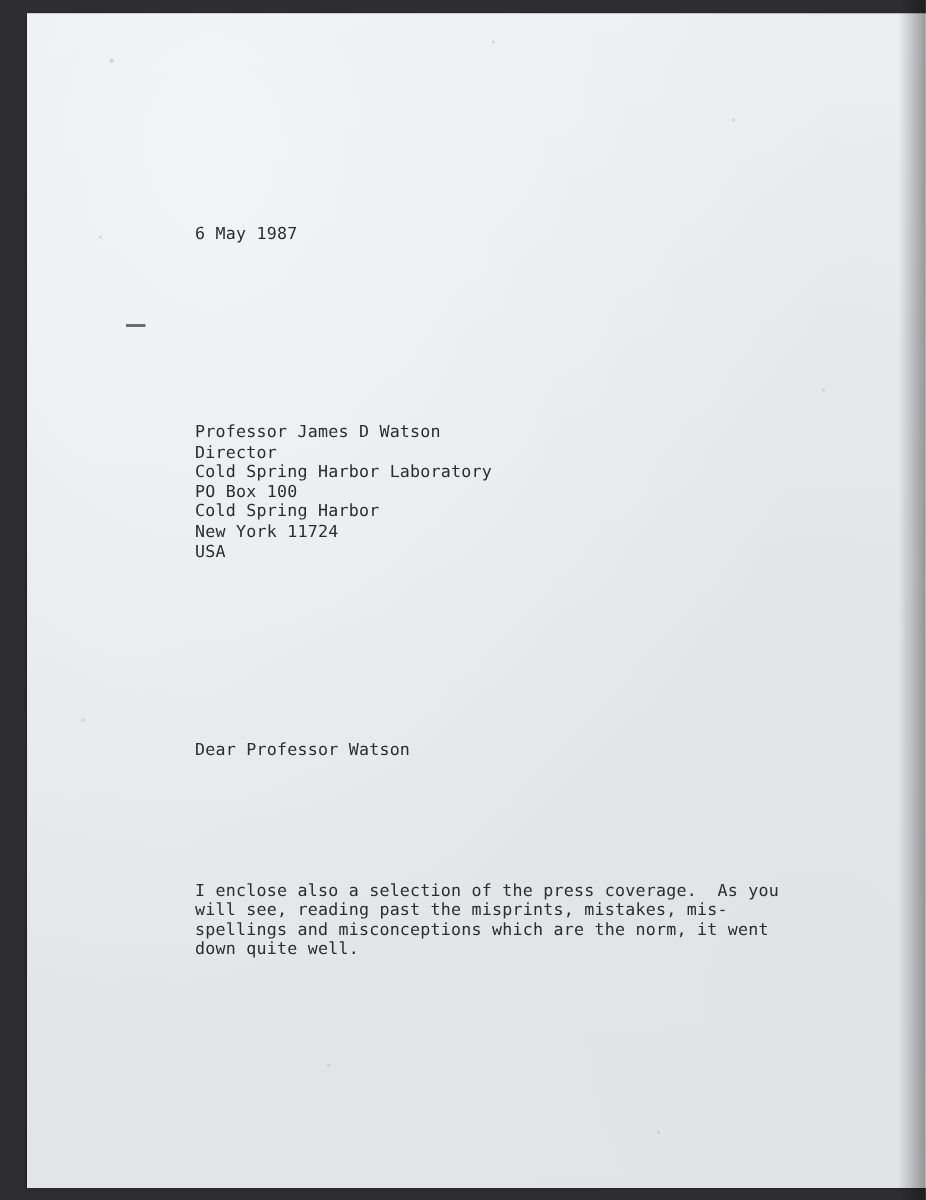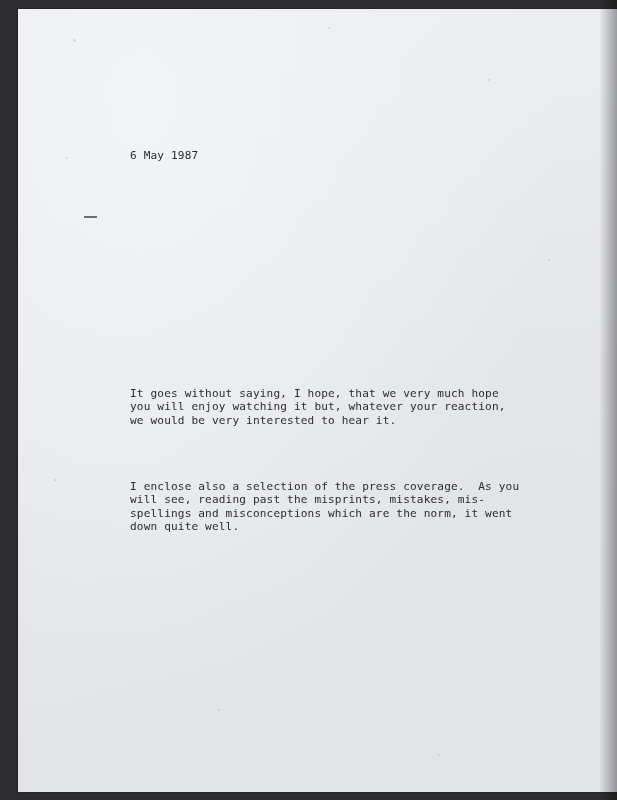--- a/index.html
+++ b/index.html
@@ -97,28 +97,33 @@
     <div class="speck" style="left:420px; top:745px; width:2px; height:2px;"></div>
 
     <div id="margin-dash"></div>
 
     <div id="typescript">
 
       <div class="blk">6 May 1987</div>
 
       <div class="gap-md"></div>
 
+      <div class="blk">Professor James D Watson
+Director
+Cold Spring Harbor Laboratory
+PO Box 100
+Cold Spring Harbor
+New York 11724
+USA</div>
 
       <div class="gap-md"></div>
 
+      <div class="blk">Dear Professor Watson</div>
 
 
-      <div class="blk">It goes without saying, I hope, that we very much hope
-you will enjoy watching it but, whatever your reaction,
-we would be very interested to hear it.</div>
 
       <div class="blk">I enclose also a selection of the press coverage.  As you
 will see, reading past the misprints, mistakes, mis-
 spellings and misconceptions which are the norm, it went
 down quite well.</div>
 
       
 
       
 

